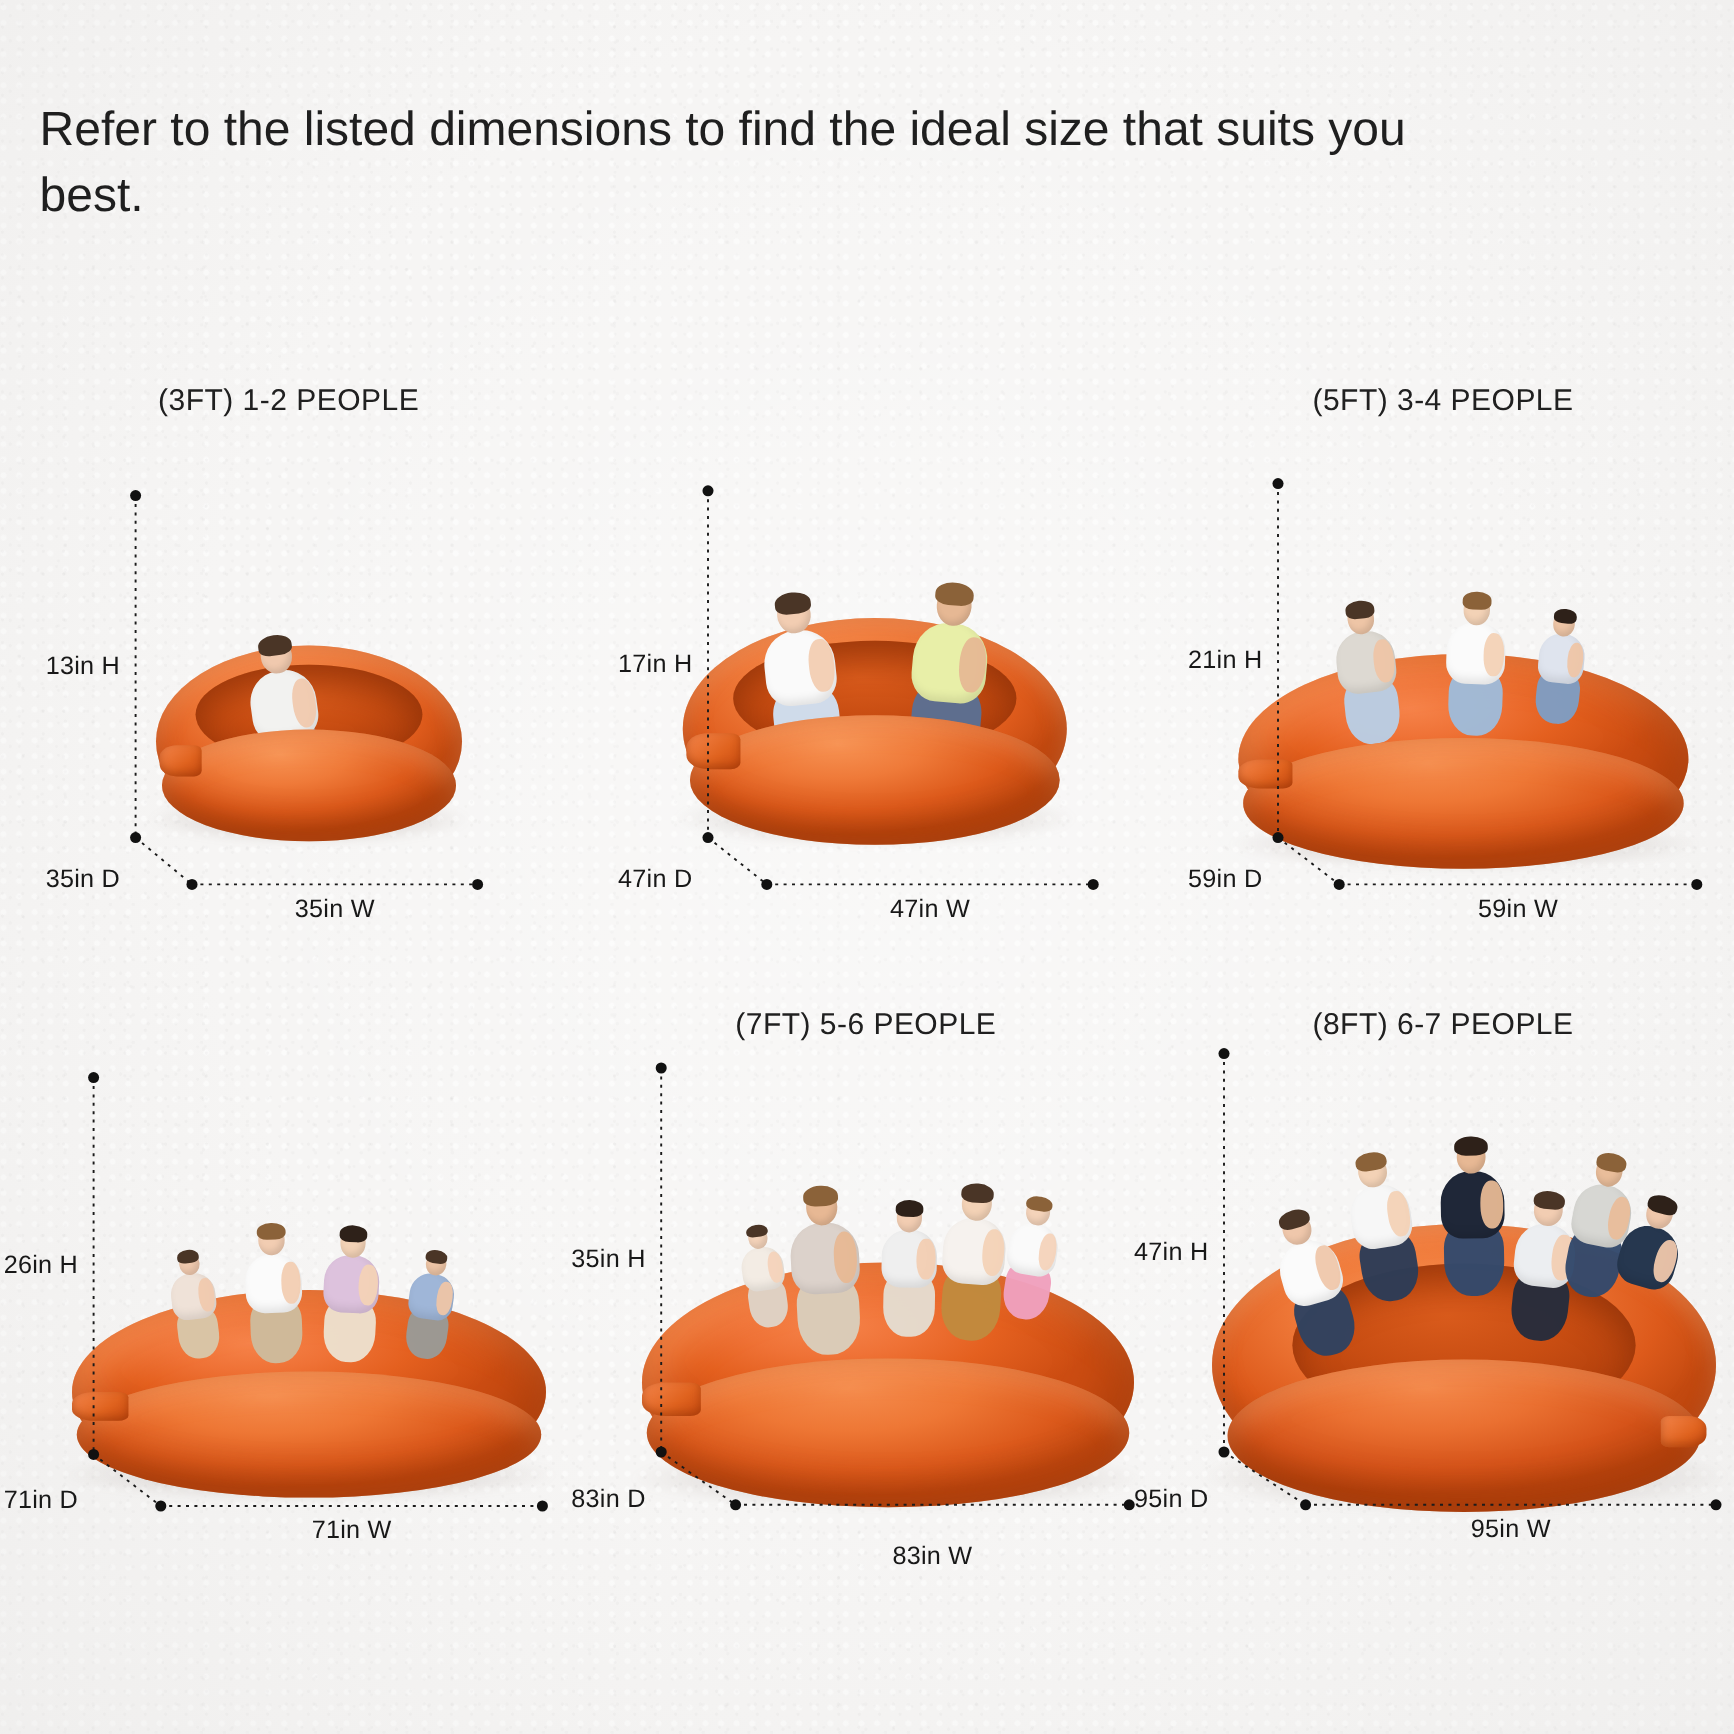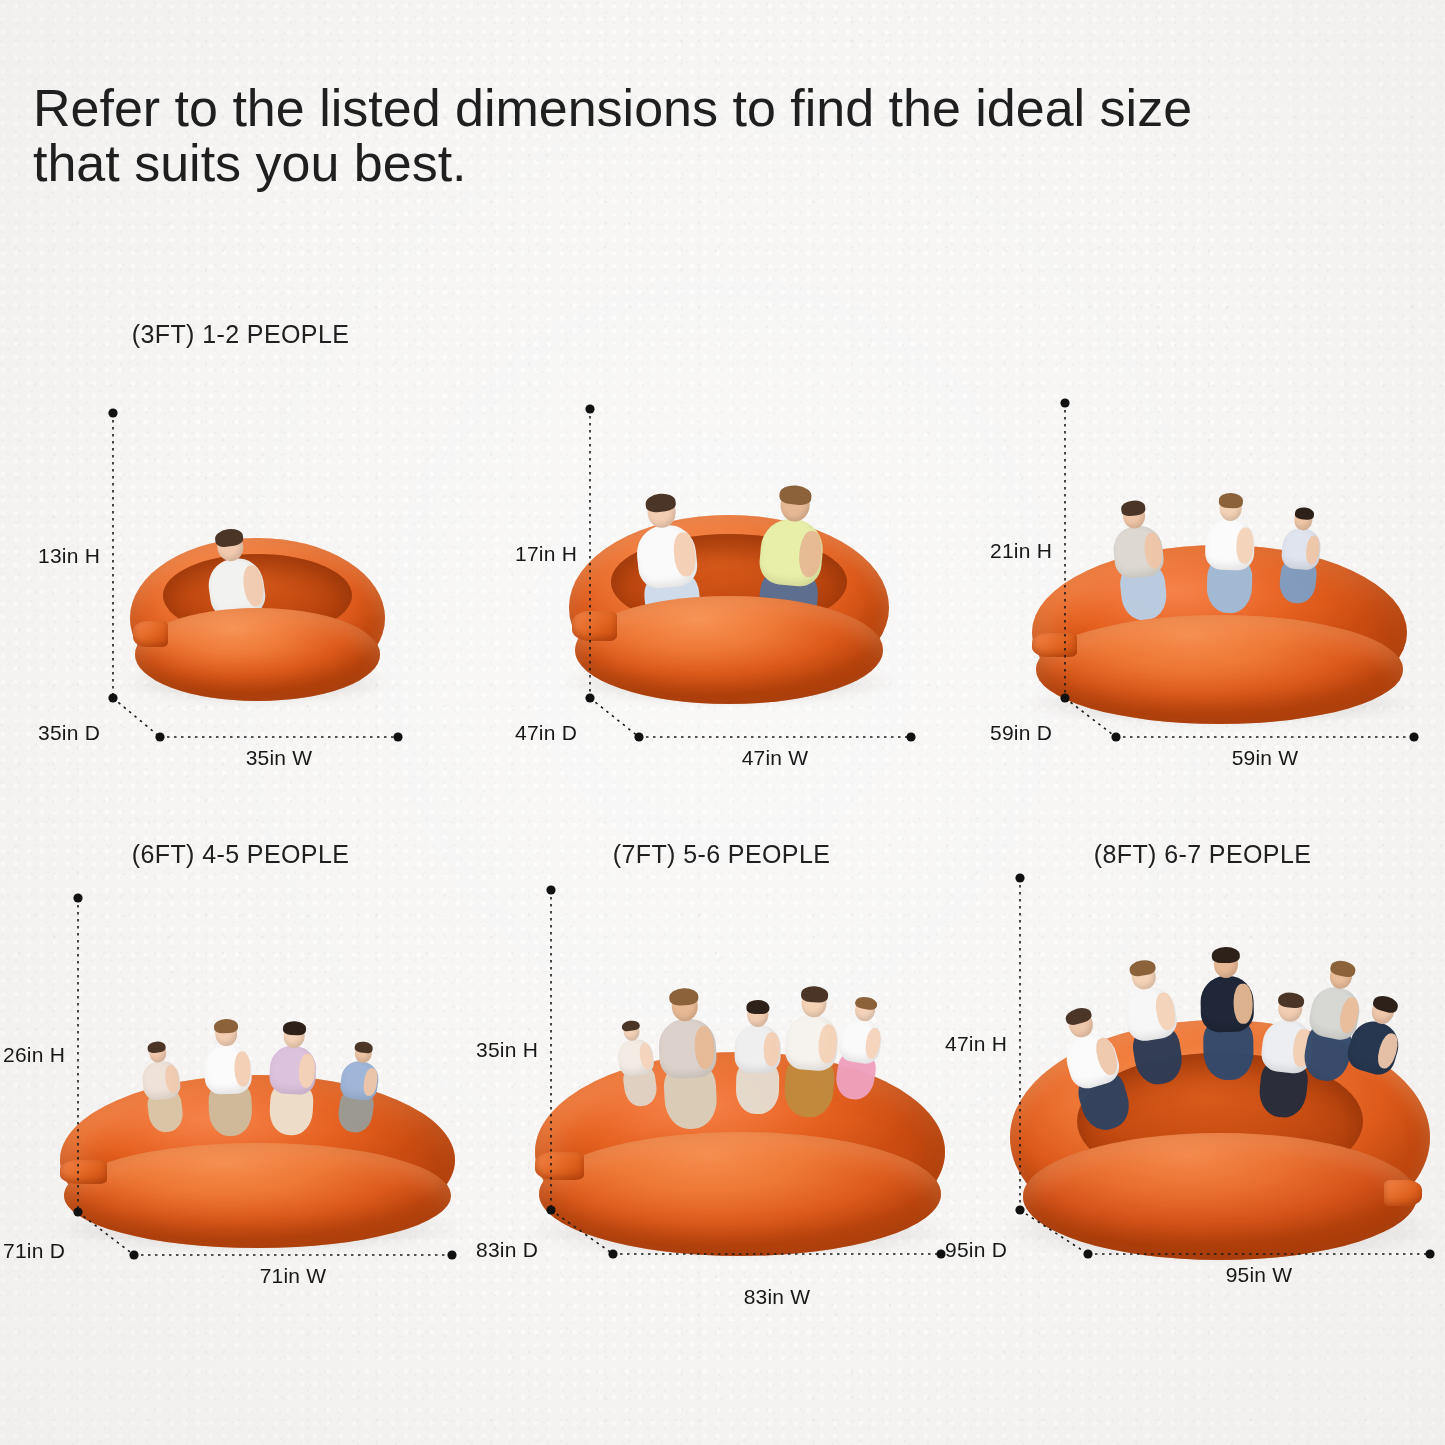--- a/index.html
+++ b/index.html
@@ -29,21 +29,21 @@
   }
   .layer{position:relative;z-index:2;}
 
   
   .header{position:absolute;left:33px;top:63px;width:1260px;}
   .title{
     font-size:55px;line-height:62px;font-weight:300;letter-spacing:.2px;
     color:#161616;margin:0;white-space:nowrap;
   }
   .subtitle{
-    font-size:52px;line-height:55px;font-weight:300;color:#1f1f1f;
+    font-size:40px;line-height:55px;font-weight:300;color:#1f1f1f;
     margin:18px 0 0 0;max-width:1180px;
   }
 
   
   .grid{position:absolute;left:0;top:300px;width:1292px;}
   .row{position:relative;width:1445px;height:520px;}
   .cell{position:absolute;top:0;width:481px;height:520px;}
   .cell.c0{left:0;}
   .cell.c1{left:481px;}
   .cell.c2{left:962px;}
@@ -187,20 +187,21 @@
               <circle cx="109" cy="398" r="4.6" fill="#111"></circle>
               <circle cx="158" cy="437" r="4.6" fill="#111"></circle>
               <circle cx="430" cy="437" r="4.6" fill="#111"></circle>
             </svg>
             <div class="dim-text h" style="left: 96px; top: 253.5px;">17in H</div>
             <div class="dim-text d" style="left: 96px; top: 433px;">47in D</div>
             <div class="dim-text w" style="left: 294px; top: 446px;">47in W</div>
           </div>
       </div>
       <div class="cell c2">
+        <div class="size-label">(5FT) 3-4 PEOPLE</div>
         <div class="stage">
             <div class="bag" style="left: 70px; top: 245px; width: 375px; height: 175px;">
               <div class="shadow" style="width: 390px; height: 45.5px;"></div>
               <div class="bag-body" style="left: 0px; top: 0px; width: 100%; height: 100%;"></div>
               <div style="position: absolute; left: 0px; top: 0px; width: 100%; height: 100%;">
                 <div class="person" style="left: 112.5px; top: -45.5px; width: 56px; height: 120.4px; transform: translateX(-50%) rotate(-6deg); transform-origin: 50% 100%;">
                   <div class="p-limb" style="left: 6.72px; top: 65.016px; width: 44.8px; height: 55.384px; background: rgb(185, 205, 228); border-radius: 34% 34% 46% 46%; opacity: 0.97;"></div>
                   <div class="p-body" style="left: 4.48px; top: 26.488px; width: 48.16px; height: 50.568px; background: rgb(221, 217, 210); box-shadow: rgba(0, 0, 0, 0.1) -3px -4px 8px inset;"></div>
                   <div class="p-limb" style="left: 34.72px; top: 33.712px; width: 16.8px; height: 36.12px; background: rgb(238, 197, 166); border-radius: 46%; opacity: 0.95;"></div>
                   <div class="p-head" style="left: 16.8px; top: 2.408px; width: 22.4px; height: 25.76px; background: rgb(238, 197, 166); box-shadow: rgba(0, 0, 0, 0.12) -2px -3px 5px inset;"></div>
@@ -235,21 +236,20 @@
             </svg>
             <div class="dim-text h" style="left: 90px; top: 250.5px;">21in H</div>
             <div class="dim-text d" style="left: 90px; top: 433px;">59in D</div>
             <div class="dim-text w" style="left: 303px; top: 446px;">59in W</div>
           </div>
       </div>
     </div>
 
     <div class="row">
       <div class="cell c0">
-        <div class="size-label">(6FT) 4-5 PEOPLE</div>
         <div class="stage">
             <div class="bag" style="left: 60px; top: 255px; width: 395px; height: 170px;">
               <div class="shadow" style="width: 410.8px; height: 44.2px;"></div>
               <div class="bag-body" style="left: 0px; top: 0px; width: 100%; height: 100%;"></div>
               <div style="position: absolute; left: 0px; top: 0px; width: 100%; height: 100%;">
                 <div class="person" style="left: 106.65px; top: -34px; width: 42.16px; height: 90.644px; transform: translateX(-50%) rotate(-7deg); transform-origin: 50% 100%;">
                   <div class="p-limb" style="left: 5.0592px; top: 48.9478px; width: 33.728px; height: 41.6962px; background: rgb(216, 198, 168); border-radius: 34% 34% 46% 46%; opacity: 0.97;"></div>
                   <div class="p-body" style="left: 3.3728px; top: 19.9417px; width: 36.2576px; height: 38.0705px; background: rgb(239, 226, 216); box-shadow: rgba(0, 0, 0, 0.1) -3px -4px 8px inset;"></div>
                   <div class="p-limb" style="left: 26.1392px; top: 25.3803px; width: 12.648px; height: 27.1932px; background: rgb(240, 201, 174); border-radius: 46%; opacity: 0.95;"></div>
                   <div class="p-head" style="left: 12.648px; top: 1.81288px; width: 16.864px; height: 19.3936px; background: rgb(240, 201, 174); box-shadow: rgba(0, 0, 0, 0.12) -2px -3px 5px inset;"></div>

